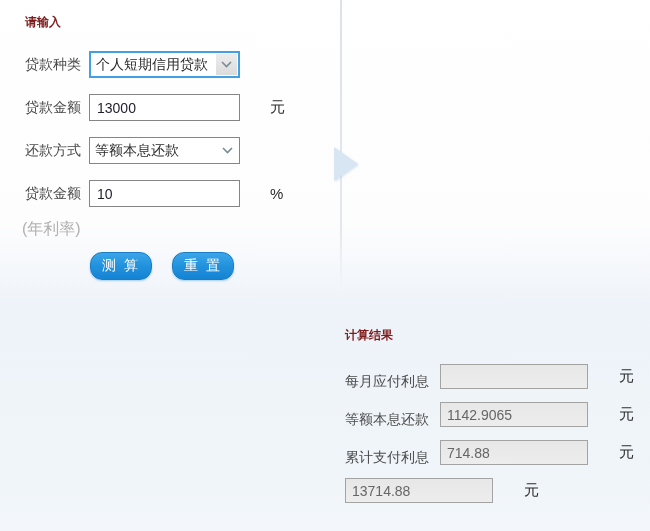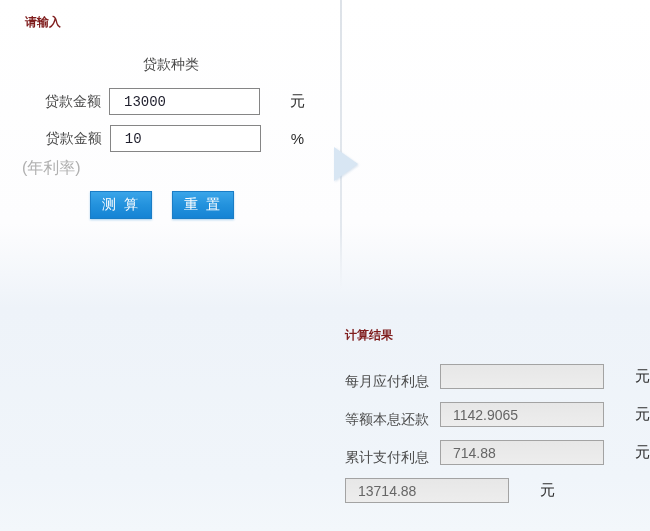--- a/index.html
+++ b/index.html
@@ -22,28 +22,28 @@
     border-top: 17px solid transparent;
     border-bottom: 17px solid transparent;
     border-left: 24px solid #d8e6f3;
     filter: drop-shadow(1px 1px 1px rgba(170,195,220,0.45));
   }
 
   
   .panel-input { position: absolute; left: 25px; top: 14px; width: 300px; }
   .panel-title { font-size: 12px; font-weight: bold; color: #7f1d1d; margin-bottom: 20px; }
 
-  .form-row { display: flex; align-items: center; margin-bottom: 10px; height: 27px; justify-content: center; }
+  .form-row { display: flex; align-items: center; margin-bottom: 16px; height: 27px; }
   .form-label { width: 64px; font-size: 14px; color: #4a4a4a; flex: none; }
 
   .text-input {
     width: 151px; height: 27px; flex: none;
     border: 1px solid #858585; background: #ffffff;
-    font-size: 14px; color: #1e1e2c; padding: 0 14px;
-    font-family: Liberation Mono, monospace;
+    font-size: 14px; color: #1e1e2c; padding: 0 7px;
+    font-family: Liberation Sans, sans-serif;
     outline: none;
   }
 
   .select-box {
     width: 151px; height: 27px; flex: none;
     background: #ffffff; display: flex; align-items: center;
     position: relative; cursor: default;
   }
   .select-box.focused { border: 2px solid #42a1e2; }
   .select-box.plain { border: 1px solid #858585; }
@@ -54,60 +54,79 @@
   }
   .select-box.focused .select-arrow-zone { background: linear-gradient(180deg, #ececec, #dcdcdc); }
   .chevron { width: 11px; height: 7px; display: block; }
   .chevron polyline { fill: none; stroke: #7a8a95; stroke-width: 1.6; }
 
   .unit { margin-left: 30px; font-size: 15px; color: #2b2b2b; }
   .note { font-size: 16px; color: #b0b0b0; margin: -4px 0 10px -3px; }
 
   .btn-row { margin-left: 65px; margin-top: 12px; display: flex; gap: 20px; }
   .btn {
-    width: 62px; height: 28px; border: 1px solid #1a7dc6; border-radius: 0;
+    width: 62px; height: 28px; border: 1px solid #1a7dc6; border-radius: 12px;
     background: linear-gradient(180deg, #3aa5e9 0%, #2392dd 50%, #1583d4 100%);
     color: #ffffff; font-size: 14px; letter-spacing: 2px;
     cursor: pointer; font-family: "Liberation Sans", "DejaVu Sans", sans-serif;
     box-shadow: 0 1px 2px rgba(21,131,212,0.35);
   }
 
   
   .panel-result { position: absolute; left: 345px; top: 327px; width: 300px; }
   .result-row { display: flex; align-items: center; margin-bottom: 13px; height: 25px; }
   .result-label { width: 95px; font-size: 14px; color: #4a4a4a; flex: none; margin-top: 10px; }
   .result-field {
-    width: 164px; height: 25px; flex: none;
+    width: 148px; height: 25px; flex: none;
     border: 1px solid #a3a3a3;
     background: linear-gradient(180deg, #e7e7e7 0%, #ededed 100%);
-    font-size: 14px; color: #666; padding: 0 12px;
+    font-size: 14px; color: #666; padding: 0 6px;
     font-family: "Liberation Sans", "DejaVu Sans", sans-serif;
   }
   .result-unit { margin-left: 31px; font-size: 15px; color: #2b2b2b; }
 </style>
 </head>
 <body>
 
 <div class="divider"></div>
 <div class="mid-arrow"></div>
 
 <div class="panel-input">
   <div class="panel-title">请输入</div>
 
   <div class="form-row">
     <span class="form-label">贷款种类</span>
+    <div class="select-box focused">
+      <span class="select-text">个人短期信用贷款</span>
+      <span class="select-arrow-zone">
+        <svg class="chevron" viewBox="0 0 11 7">
+            <polyline points="1,1 5.5,5.5 10,1"></polyline>
+          </svg>
+      </span>
+    </div>
   </div>
 
   <div class="form-row">
     <span class="form-label">贷款金额</span>
     <input class="text-input" type="text" value="13000" style="">
     <span class="unit">元</span>
   </div>
 
 
+  <div class="form-row">
+    <span class="form-label">还款方式</span>
+    <div class="select-box plain">
+      <span class="select-text">等额本息还款</span>
+      <span class="select-arrow-zone">
+        <svg class="chevron" viewBox="0 0 11 7">
+            <polyline points="1,1 5.5,5.5 10,1"></polyline>
+          </svg>
+      </span>
+    </div>
+  </div>
 
   <div class="form-row">
     <span class="form-label">贷款金额</span>
     <input class="text-input" type="text" value="10" style="">
     <span class="unit">%</span>
   </div>
   <div class="note">(年利率)</div>
 
   <div class="btn-row">
     <button class="btn">测 算</button>

